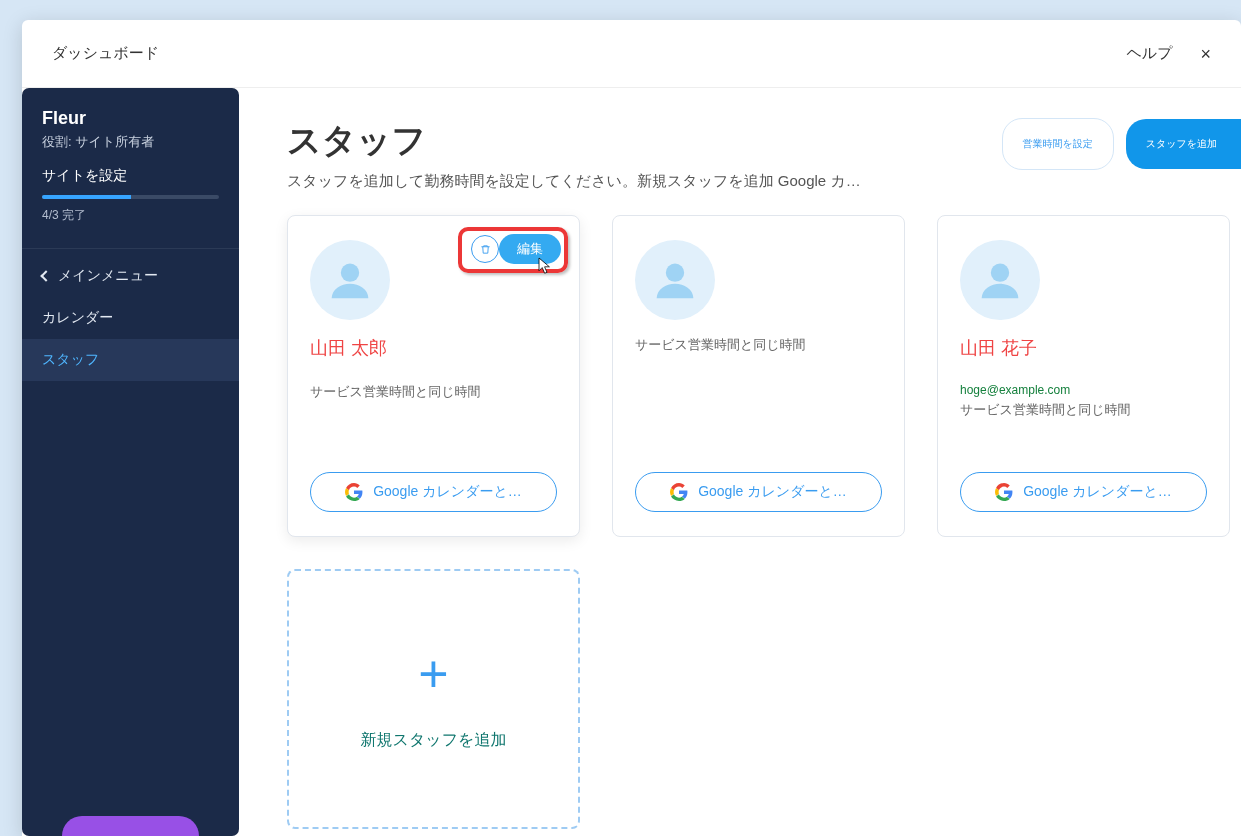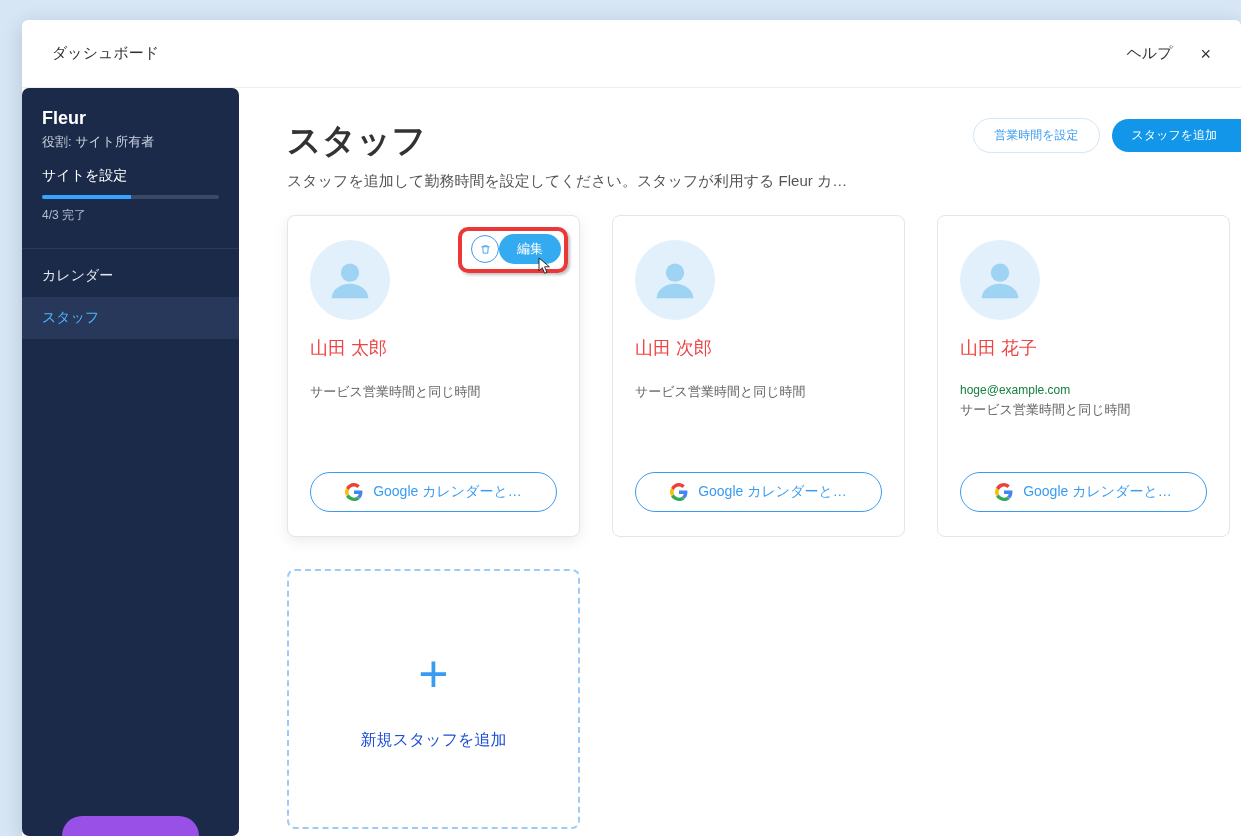--- a/index.html
+++ b/index.html
@@ -109,23 +109,23 @@
       display: flex;
       align-items: flex-start;
       justify-content: space-between;
       margin-bottom: 24px;
       padding-right: 0;
     }
     .page-title { font-size: 34px; font-weight: 600; color: #333; margin-bottom: 8px; }
     .page-subtitle { font-size: 15px; color: #555; max-width: 600px; white-space: nowrap; overflow: hidden; text-overflow: ellipsis; }
     .header-actions { display: flex; gap: 12px; align-items: center; }
     .btn {
-      padding: 8px 20px;
+      padding: 18px 20px;
       border-radius: 20px;
-      font-size: 12px;
+      font-size: 10px;
       cursor: pointer;
       border: none;
       white-space: nowrap;
     }
     .btn-outline { background: #fff; color: #3a9cf0; border: 1px solid #d4e6f7; }
     .btn-primary { background: #1196ea; color: #fff; border-radius: 20px 0 0 20px; padding-right: 24px; }
 
     .card-grid {
       display: grid;
       grid-template-columns: repeat(3, 293px);
@@ -227,21 +227,21 @@
       border-radius: 8px;
       height: 260px;
       display: flex;
       flex-direction: column;
       align-items: center;
       justify-content: center;
       gap: 30px;
       cursor: pointer;
     }
     .plus-icon { color: #3a9cf0; font-size: 52px; font-weight: 100; line-height: 1; }
-    .add-label { color: #1d4ed8; font-size: 16px; }
+    .add-label { color: #0f766e; font-size: 16px; }
 
     .side-tab {
       position: absolute;
       right: 0;
       top: 150px;
       width: 18px;
       height: 160px;
       background: #d6e6f5;
       writing-mode: vertical-rl;
       text-orientation: upright;
@@ -278,30 +278,33 @@
         </div>
       </div>
       <div class="setup-block">
         <div class="setup-title">サイトを設定</div>
         <div class="progress-track">
           <div class="progress-fill" style="width: 50%;"></div>
         </div>
         <div class="progress-text">4/3 完了</div>
       </div>
       <div class="sidebar-divider"></div>
+      <div class="nav-item back">
+        <span>メインメニュー</span>
+      </div>
       <div class="nav-item">カレンダー</div>
       <div class="nav-item active">スタッフ</div>
       <div class="sidebar-bottom-btn"></div>
     </aside>
 
     <main class="content">
       <div class="page-header">
         <div>
           <div class="page-title">スタッフ</div>
-          <div class="page-subtitle">スタッフを追加して勤務時間を設定してください。スタッフが利用する Fleur カ…</div>
+          <div class="page-subtitle">スタッフを追加して勤務時間を設定してください。新規スタッフを追加 Google カ…</div>
         </div>
         <div class="header-actions">
           <button class="btn btn-outline">営業時間を設定</button>
           <button class="btn btn-primary">スタッフを追加</button>
         </div>
       </div>
 
       <div class="card-grid">
 
         <div class="staff-card">
@@ -338,21 +341,20 @@
           </div>
         </div>
 
         <div class="staff-card">
           <div class="avatar">
             <svg viewBox="0 0 24 24">
                 <circle cx="12" cy="8" r="5"></circle>
                 <path d="M2 22c0-5 5-8 10-8s10 3 10 8z"></path>
               </svg>
           </div>
-          <div class="staff-name">山田 次郎</div>
           <div class="staff-hours">サービス営業時間と同じ時間</div>
           <div class="card-footer">
             <button class="google-btn">
               <svg class="google-g" viewBox="0 0 48 48">
                   <path fill="#EA4335" d="M24 9.5c3.4 0 6.4 1.2 8.8 3.5l6.6-6.6C35.3 2.4 30 0 24 0 14.6 0 6.6 5.4 2.8 13.2l7.7 6C12.4 13 17.7 9.5 24 9.5z"></path>
                   <path fill="#4285F4" d="M46.5 24.5c0-1.6-.1-3.1-.4-4.5H24v9h12.7c-.6 3-2.3 5.5-4.9 7.2l7.5 5.8c4.4-4.1 7.2-10.1 7.2-17.5z"></path>
                   <path fill="#FBBC05" d="M10.5 28.8c-.5-1.5-.8-3.1-.8-4.8s.3-3.3.8-4.8l-7.7-6C1 16.6 0 20.2 0 24s1 7.4 2.8 10.8l7.7-6z"></path>
                   <path fill="#34A853" d="M24 48c6 0 11.3-2 15.1-5.5l-7.5-5.8c-2.1 1.4-4.7 2.3-7.6 2.3-6.3 0-11.6-3.5-13.5-8.7l-7.7 6C6.6 42.6 14.6 48 24 48z"></path>
                 </svg>
               <span>Google カレンダーと…</span>

